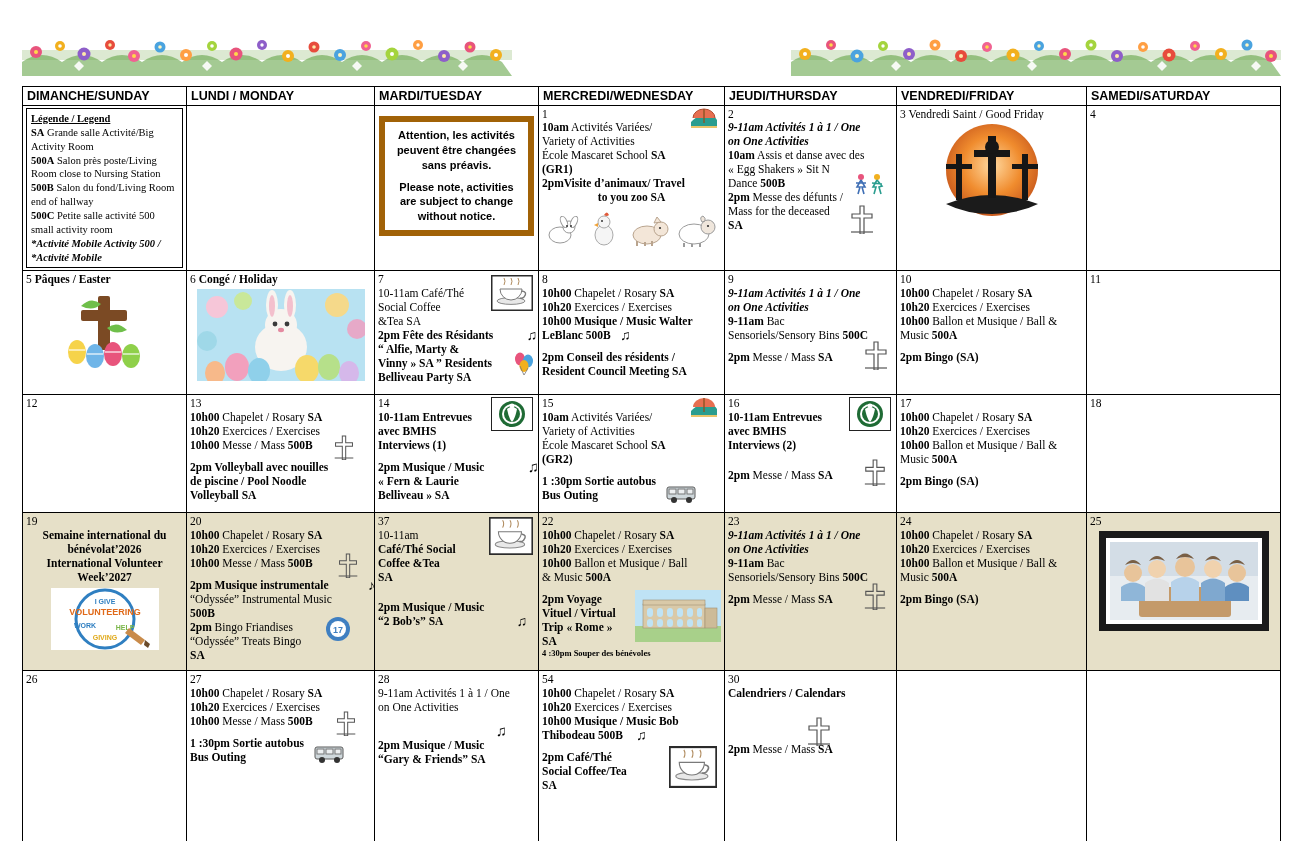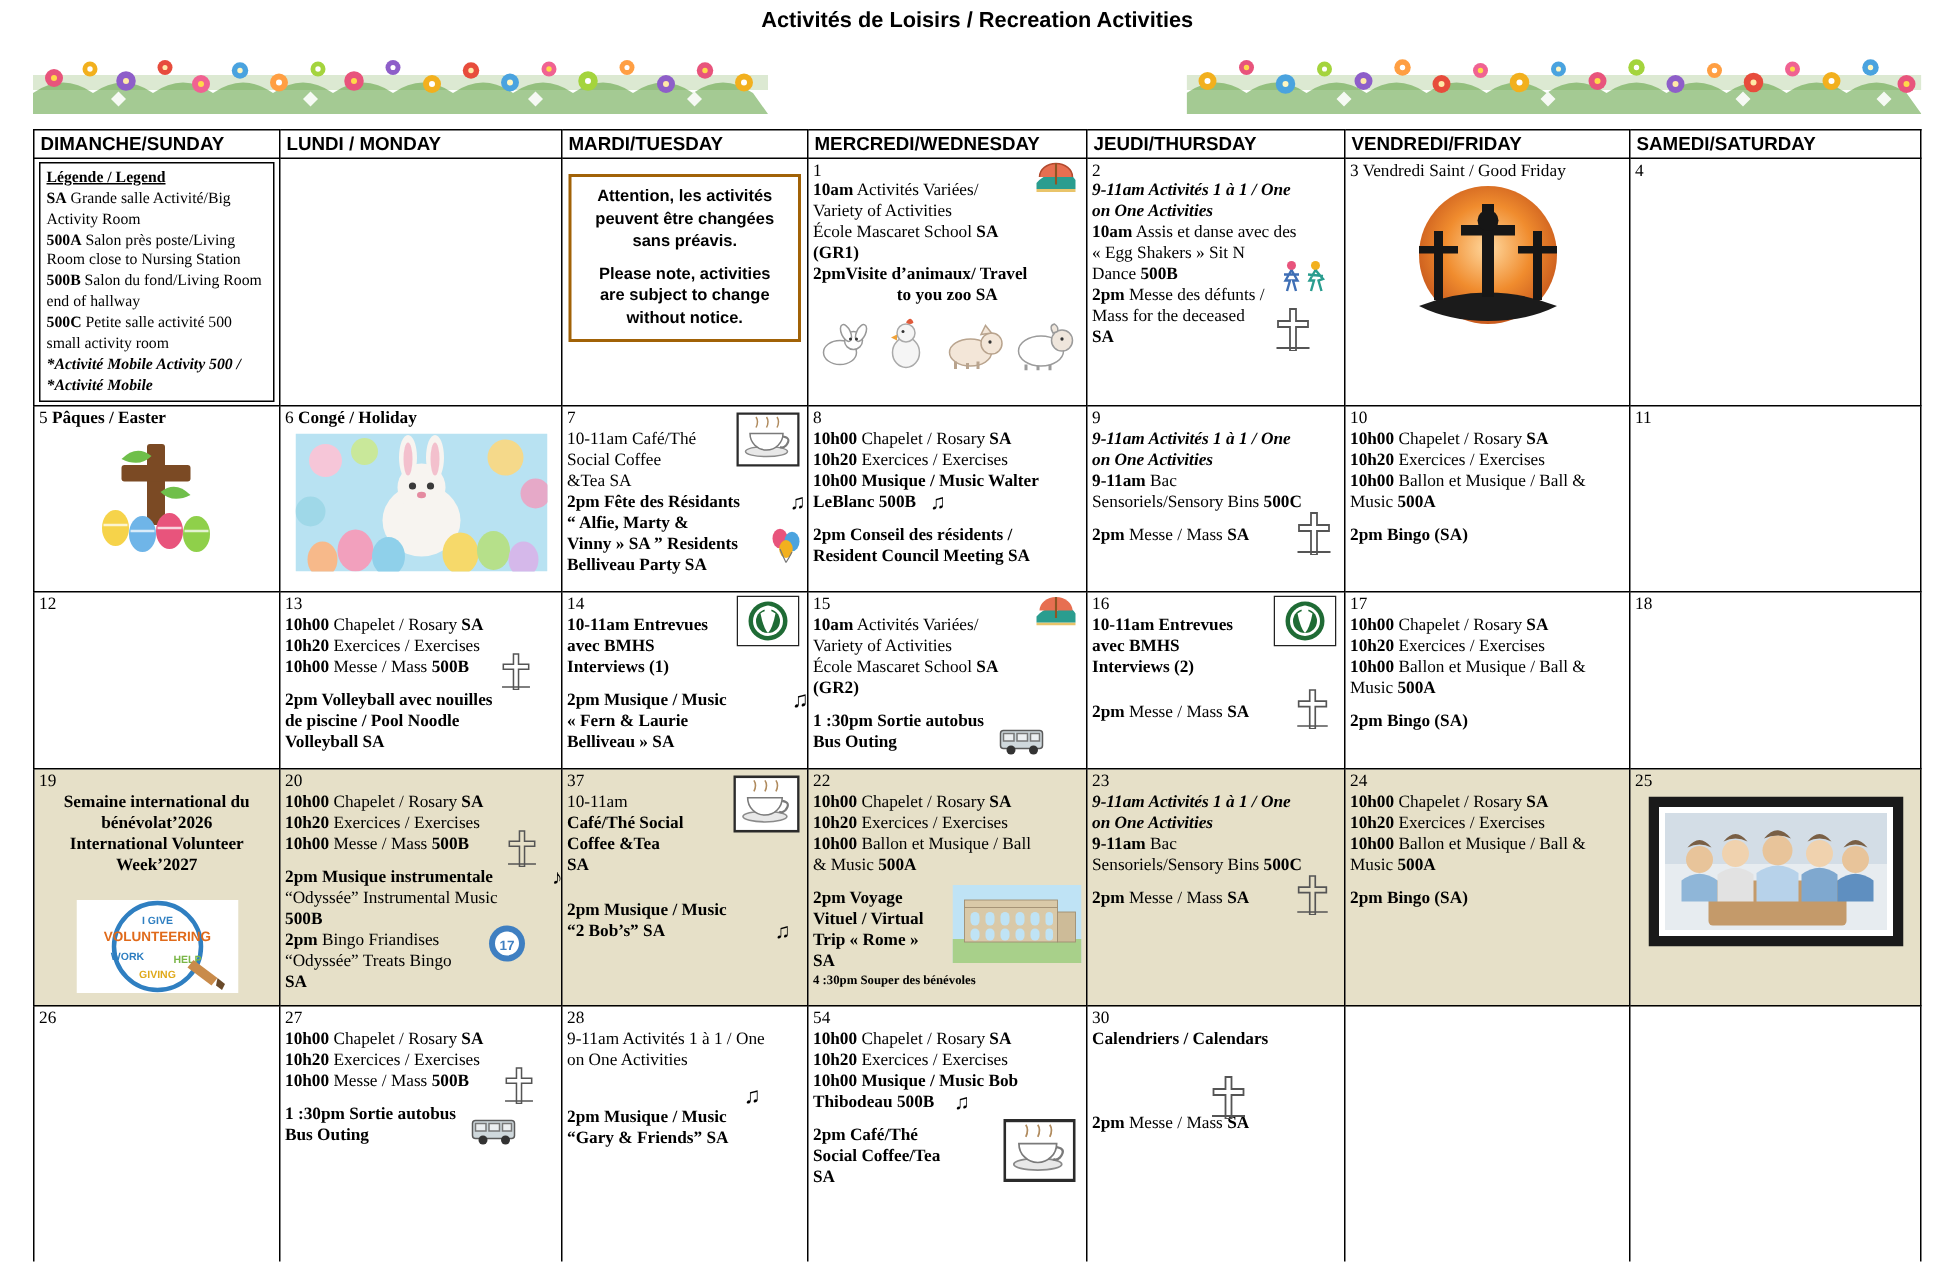--- a/index.html
+++ b/index.html
@@ -101,21 +101,21 @@
   .legend {
     border: 1px solid #000;
     padding: 3px 4px;
     font-size: 10.5px;
     line-height: 1.32;
   }
   .legend .hd { font-weight: bold; text-decoration: underline; }
 
   
   .attn {
-    border: 2px solid #a16207;
+    border: 6px solid #a16207;
     margin: 8px 1px;
     padding: 6px 4px;
     text-align: center;
     font-family: "Liberation Sans", sans-serif;
     font-weight: bold;
     font-size: 11px;
     line-height: 1.35;
   }
   .attn .gap { height: 7px; }
 
@@ -129,21 +129,20 @@
   .imgbox { margin: 3px 0; }
   .center { text-align: center; }
 </style>
 </head>
 <body>
 
 <div class="page">
 
   <div class="header">
     <div class="header-titles">
-      <div class="title-main">Activités de Loisirs / Recreation Activities</div>
     </div>
 
     <div class="floral left">
       <svg width="490" height="44" viewBox="0 0 490 44">
         <g>
           <rect x="0" y="18" width="490" height="10" fill="#74a94a" opacity="0.25"></rect>
           <g fill="#5a9e3a">
             <path d="M0 30 q20 -14 40 0 q20 -14 40 0 q20 -14 40 0 q20 -14 40 0 q20 -14 40 0 q20 -14 40 0 q20 -14 40 0 q20 -14 40 0 q20 -14 40 0 q20 -14 40 0 q20 -14 40 0 q20 -14 40 0 L490 44 L0 44 Z" opacity="0.55"></path>
           </g>
           <g>
@@ -700,21 +699,21 @@
 
       <tr class="row-r4">
         <td class="tan">
           <div class="daynum">19</div>
           <div class="cellwrap center">
             <div class="line b">Semaine international du</div>
             <div class="line b">bénévolat’2026</div>
             <div class="line b">International Volunteer</div>
             <div class="line b">Week’2027</div>
           </div>
-          <div class="center" style="margin-top:16px">
+          <div class="center" style="margin-top:4px">
             <svg width="108" height="62" viewBox="0 0 108 62">
               <rect x="0" y="0" width="108" height="62" fill="#ffffff"></rect>
               <circle cx="54" cy="31" r="29" fill="none" stroke="#2f7fc1" stroke-width="3"></circle>
               <text x="54" y="16" font-family="Liberation Sans, sans-serif" font-size="7" font-weight="bold" fill="#2f7fc1" text-anchor="middle">I GIVE</text>
               <text x="54" y="27" font-family="Liberation Sans, sans-serif" font-size="9" font-weight="bold" fill="#e06a1a" text-anchor="middle">VOLUNTEERING</text>
               <text x="34" y="40" font-family="Liberation Sans, sans-serif" font-size="7" font-weight="bold" fill="#2f7fc1" text-anchor="middle">WORK</text>
               <text x="74" y="42" font-family="Liberation Sans, sans-serif" font-size="7" font-weight="bold" fill="#7ab648" text-anchor="middle">HELP</text>
               <text x="54" y="52" font-family="Liberation Sans, sans-serif" font-size="7" font-weight="bold" fill="#e0a91a" text-anchor="middle">GIVING</text>
               <path d="M78 40 l16 12 l-4 5 l-16 -12z" fill="#c98b4a"></path>
               <path d="M94 52 l5 4 l-2 4 l-4 -3z" fill="#6a4a2a"></path>

